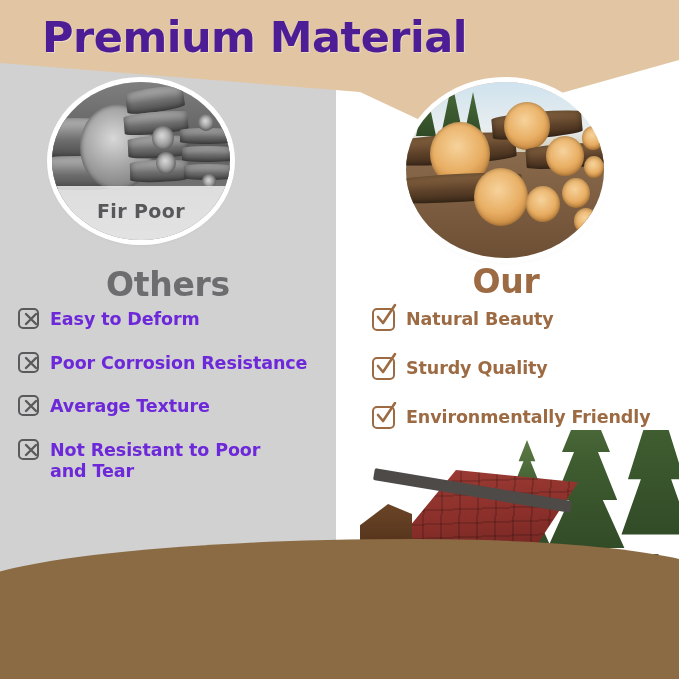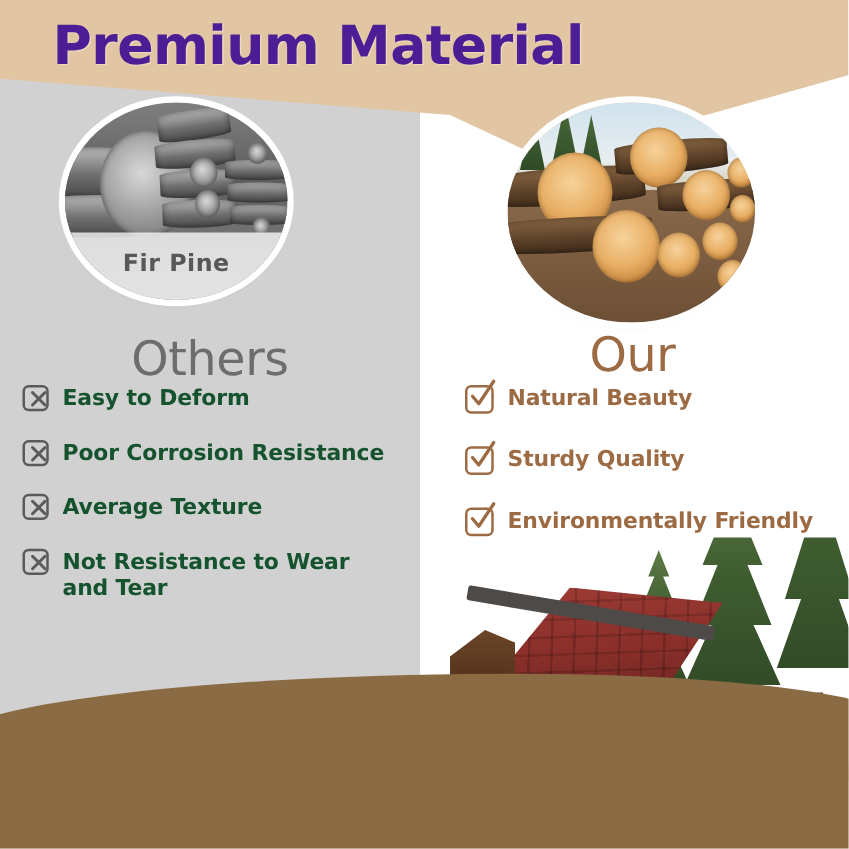--- a/index.html
+++ b/index.html
@@ -85,36 +85,36 @@
 
   
   .title{
     position:absolute;left:42px;top:12px;
     font-size:43px;font-weight:bold;letter-spacing:-.5px;
     color:#4c1d95;
     font-family:"DejaVu Sans","Liberation Sans",sans-serif;
     text-shadow:1px 1px 0 rgba(255,255,255,.35);
   }
   .col-head{
-    position:absolute;font-size:38px;font-weight:normal;letter-spacing:-.3px;
+    position:absolute;font-size:33px;font-weight:bold;letter-spacing:-.3px;
   }
   .col-head.left{left:0;width:336px;text-align:center;top:265px;color:#6d6d6f;}
   .col-head.right{left:406px;width:200px;text-align:center;top:262px;color:#9d6b43;}
 
   
   .list{position:absolute;}
   .list.left{left:18px;top:308px;width:320px;}
   .list.right{left:372px;top:308px;width:300px;}
 
   .item{display:flex;align-items:flex-start;margin-bottom:22px;}
   .item .label{
     font-size:17.5px;font-weight:bold;line-height:1.18;letter-spacing:-.1px;
     margin-left:11px;margin-top:1px;
   }
-  .list.left .item .label{color:#14532d;}
+  .list.left .item .label{color:#6d28d9;}
   .list.right .item .label{color:#9d6b43;
      text-shadow:0 0 3px #fff,0 0 3px #fff,0 0 5px #fff;}
 
   .box{
     position:relative;flex:0 0 auto;width:21px;height:21px;
     border:2px solid #5a5a5c;border-radius:5px;box-sizing:border-box;
   }
   .box.brown{border-color:#9d6b43;}
   .box svg{position:absolute;left:-2px;top:-7px;width:26px;height:26px;overflow:visible;}
 
@@ -189,21 +189,21 @@
       <div class="log-g" style="left:76px;top:54px;width:60px;height:22px;transform:rotate(-3deg);"></div>
       <div class="log-g" style="left:78px;top:78px;width:58px;height:22px;transform:rotate(-2deg);"></div>
       <div class="log-face-g" style="left:100px;top:44px;width:22px;height:24px;"></div>
       <div class="log-face-g" style="left:104px;top:70px;width:20px;height:22px;"></div>
       <div class="log-g" style="left:128px;top:46px;width:52px;height:16px;"></div>
       <div class="log-g" style="left:130px;top:64px;width:50px;height:16px;"></div>
       <div class="log-g" style="left:132px;top:82px;width:48px;height:16px;"></div>
       <div class="log-face-g" style="left:146px;top:32px;width:16px;height:17px;"></div>
       <div class="log-face-g" style="left:150px;top:92px;width:14px;height:15px;"></div>
       <div class="cap">
-        <span class="cap-text">Fir Pine</span>
+        <span class="cap-text">Fir Poor</span>
       </div>
     </div>
   </div>
 
   <div class="circle circle-right">
     <div class="photo">
       <div class="pine-sky"></div>
       <div class="ptree" style="left:10px;top:6px;width:20px;height:48px;"></div>
       <div class="ptree" style="left:34px;top:0px;width:24px;height:58px;"></div>
       <div class="ptree" style="left:58px;top:10px;width:18px;height:44px;"></div>
@@ -255,21 +255,21 @@
       </span>
       <span class="label">Average Texture</span>
     </div>
 
     <div class="item">
       <span class="box">
         <svg viewBox="0 0 26 26" aria-hidden="true">
           <path d="M8 11 L18 21 M18 11 L8 21" stroke="#5a5a5c" stroke-width="2.4" stroke-linecap="round" fill="none"></path>
         </svg>
       </span>
-      <span class="label" style="max-width:240px">Not Resistance to Wear and Tear</span>
+      <span class="label" style="max-width:240px">Not Resistant to Poor and Tear</span>
     </div>
 
   </div>
 
   <div class="house-scene">
 
     <div class="bigtree" style="left:196px;top:-58px;width:120px;height:250px;">
       <div class="trunk" style="height:66px;"></div>
       <div class="foliage" style="height:200px;"></div>
     </div>

